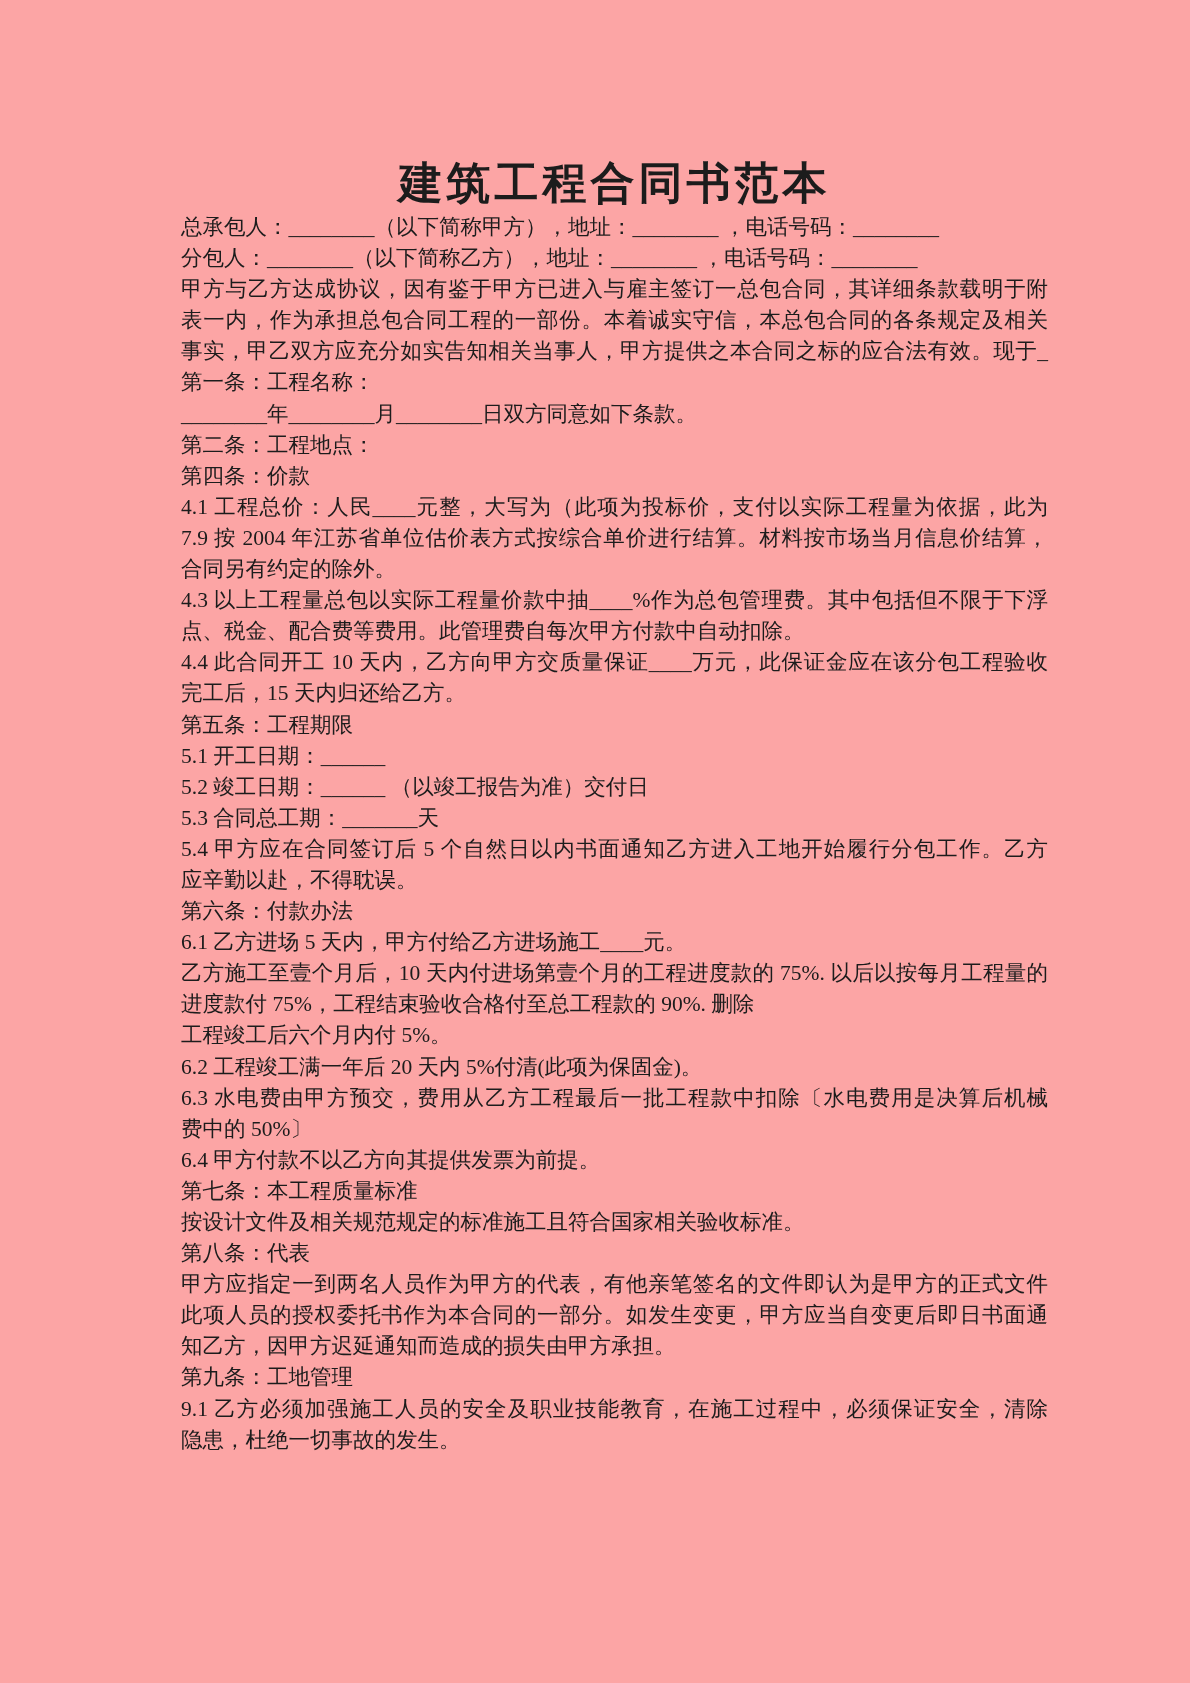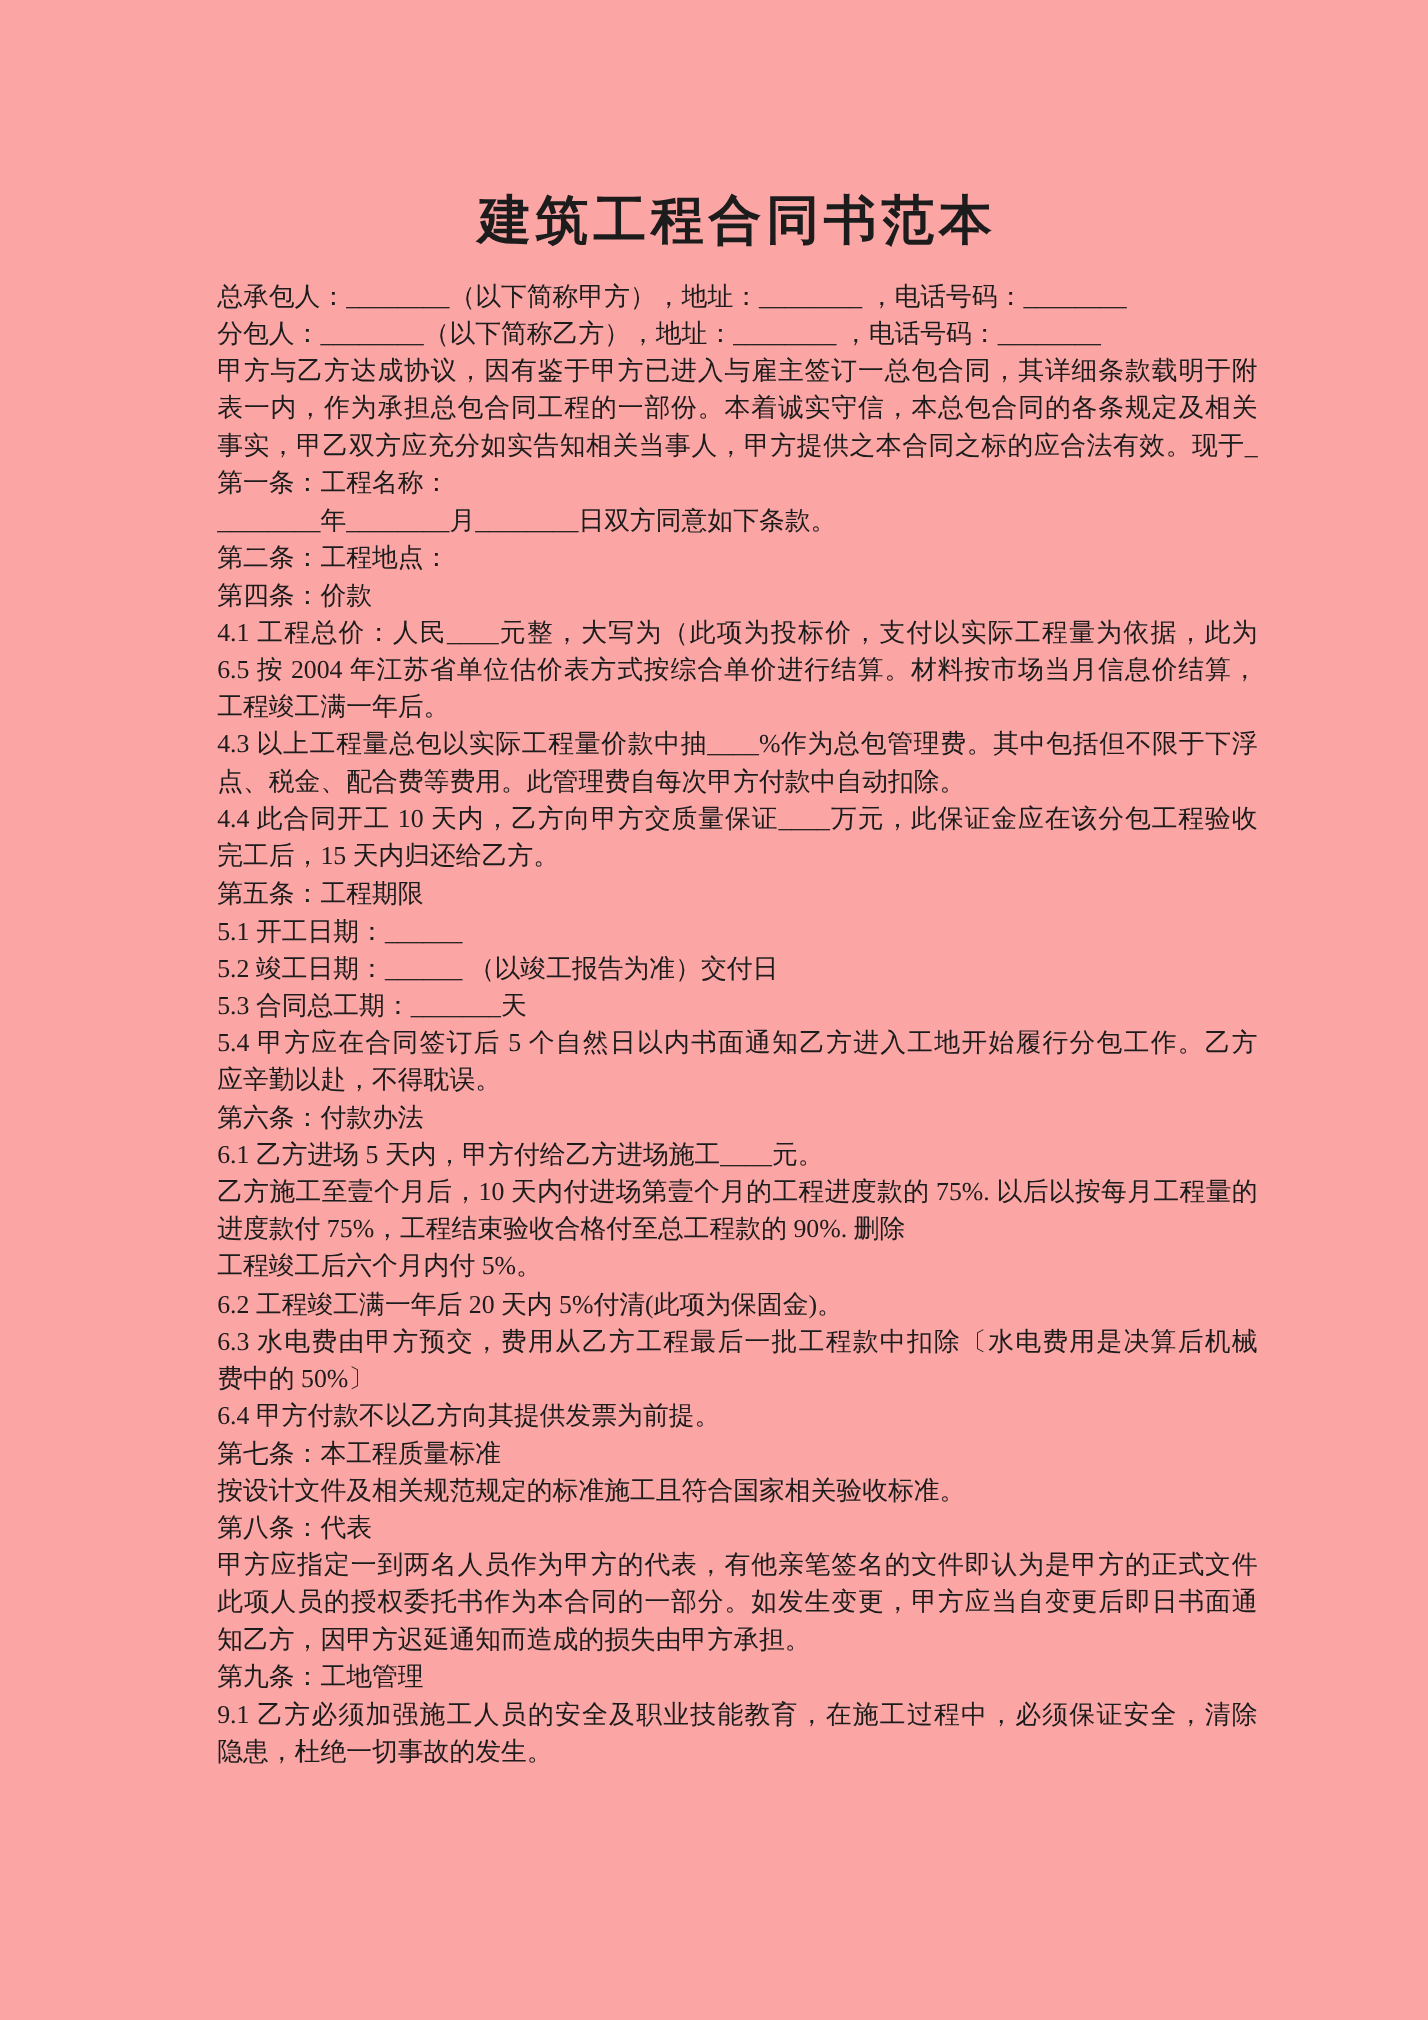--- a/index.html
+++ b/index.html
@@ -24,21 +24,21 @@
     height: 52px;
     line-height: 52px;
     text-align: center;
     font-size: 44px;
     font-weight: 700;
     letter-spacing: 4px;
     white-space: nowrap;
   }
   .doc-body {
     position: absolute;
-    top: 232px;
+    top: 212px;
     left: 181px;
     width: 867px;
   }
   .doc-line {
     height: 31.1px;
     line-height: 31.1px;
     font-size: 21.5px;
     white-space: nowrap;
     overflow: visible;
   }
@@ -59,22 +59,22 @@
       <div class="doc-line">总承包人：________（以下简称甲方），地址：________ ，电话号码：________</div>
       <div class="doc-line">分包人：________（以下简称乙方），地址：________ ，电话号码：________</div>
       <div class="doc-line fill">甲方与乙方达成协议，因有鉴于甲方已进入与雇主签订一总包合同，其详细条款载明于附</div>
       <div class="doc-line fill">表一内，作为承担总包合同工程的一部份。本着诚实守信，本总包合同的各条规定及相关</div>
       <div class="doc-line fill">事实，甲乙双方应充分如实告知相关当事人，甲方提供之本合同之标的应合法有效。现于_</div>
       <div class="doc-line">第一条：工程名称：</div>
       <div class="doc-line">________年________月________日双方同意如下条款。</div>
       <div class="doc-line">第二条：工程地点：</div>
       <div class="doc-line">第四条：价款</div>
       <div class="doc-line fill">4.1 工程总价：人民____元整，大写为（此项为投标价，支付以实际工程量为依据，此为</div>
-      <div class="doc-line fill">6.5 按 2004 年江苏省单位估价表方式按综合单价进行结算。材料按市场当月信息价结算，</div>
-      <div class="doc-line">工程竣工满一年后。</div>
+      <div class="doc-line fill">7.9 按 2004 年江苏省单位估价表方式按综合单价进行结算。材料按市场当月信息价结算，</div>
+      <div class="doc-line">合同另有约定的除外。</div>
       <div class="doc-line fill">4.3 以上工程量总包以实际工程量价款中抽____%作为总包管理费。其中包括但不限于下浮</div>
       <div class="doc-line">点、税金、配合费等费用。此管理费自每次甲方付款中自动扣除。</div>
       <div class="doc-line fill">4.4 此合同开工 10 天内，乙方向甲方交质量保证____万元，此保证金应在该分包工程验收</div>
       <div class="doc-line">完工后，15 天内归还给乙方。</div>
       <div class="doc-line">第五条：工程期限</div>
       <div class="doc-line">5.1 开工日期：______</div>
       <div class="doc-line">5.2 竣工日期：______ （以竣工报告为准）交付日</div>
       <div class="doc-line">5.3 合同总工期：_______天</div>
       <div class="doc-line fill">5.4 甲方应在合同签订后 5 个自然日以内书面通知乙方进入工地开始履行分包工作。乙方</div>
       <div class="doc-line">应辛勤以赴，不得耽误。</div>

